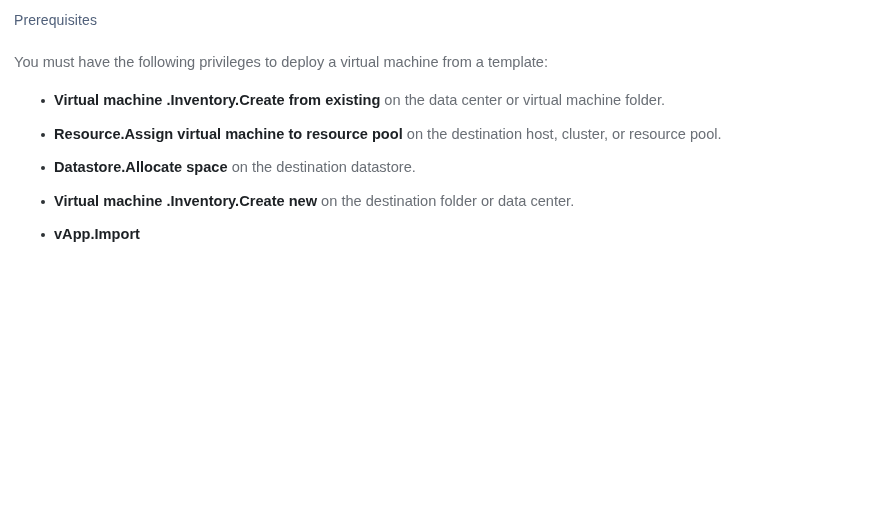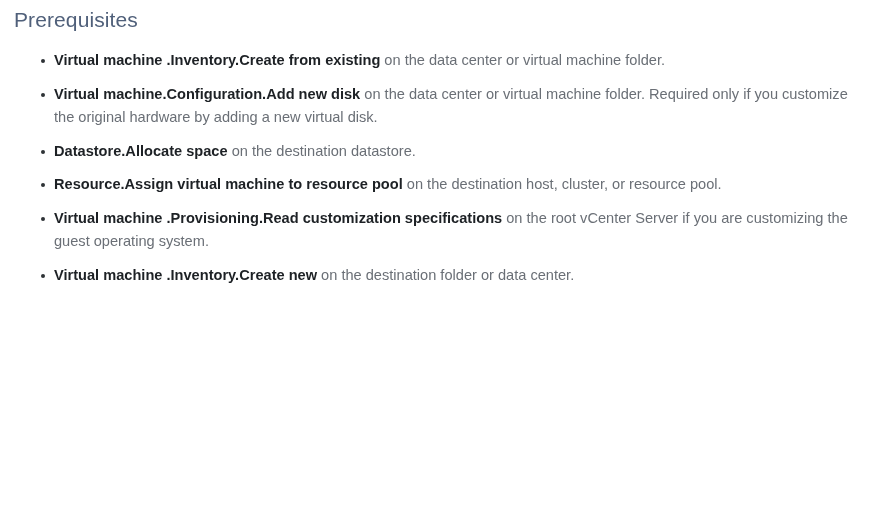--- a/index.html
+++ b/index.html
@@ -15,21 +15,21 @@
     font-family: "Liberation Sans", "DejaVu Sans", sans-serif;
     -webkit-font-smoothing: antialiased;
   }
 
   .doc-section {
     padding: 0;
     margin: 0;
   }
 
   .page-title {
-    font-size: 21px;
+    font-size: 14px;
     font-weight: 400;
     color: #50607a;
     margin: 0;
     padding: 8px 0 0 14px;
     line-height: 24px;
     letter-spacing: 0.1px;
   }
 
   .intro-paragraph {
     font-size: 14.6px;
@@ -75,35 +75,33 @@
     color: #6a6f76;
   }
 </style>
 </head>
 <body>
 
 <div class="doc-section">
 
   <h1 class="page-title">Prerequisites</h1>
 
+  <p class="intro-paragraph">You must have the following privileges to deploy a virtual machine from a template:</p>
 
   <ul class="privilege-list">
     <li class="privilege-item">
       <span class="privilege-path">Virtual machine .Inventory.Create from existing</span><span class="privilege-desc"> on the data center or virtual machine folder.</span>
     </li>
     <li class="privilege-item">
-      <span class="privilege-path">Virtual machine.Configuration.Add new disk</span><span class="privilege-desc"> on the data center or virtual machine folder. Required only if you customize the original hardware by adding a new virtual disk.</span>
+      <span class="privilege-path">Resource.Assign virtual machine to resource pool</span><span class="privilege-desc"> on the destination host, cluster, or resource pool.</span>
     </li>
     <li class="privilege-item">
       <span class="privilege-path">Datastore.Allocate space</span><span class="privilege-desc"> on the destination datastore.</span>
     </li>
     <li class="privilege-item">
-      <span class="privilege-path">Resource.Assign virtual machine to resource pool</span><span class="privilege-desc"> on the destination host, cluster, or resource pool.</span>
+      <span class="privilege-path">Virtual machine .Inventory.Create new</span><span class="privilege-desc"> on the destination folder or data center.</span>
     </li>
     <li class="privilege-item">
-      <span class="privilege-path">Virtual machine .Provisioning.Read customization specifications</span><span class="privilege-desc"> on the root vCenter Server if you are customizing the guest operating system.</span>
-    </li>
-    <li class="privilege-item">
-      <span class="privilege-path">Virtual machine .Inventory.Create new</span><span class="privilege-desc"> on the destination folder or data center.</span>
+      <span class="privilege-path">vApp.Import</span><span class="privilege-desc"></span>
     </li>
   </ul>
 
 </div>
 
 </body></html>

